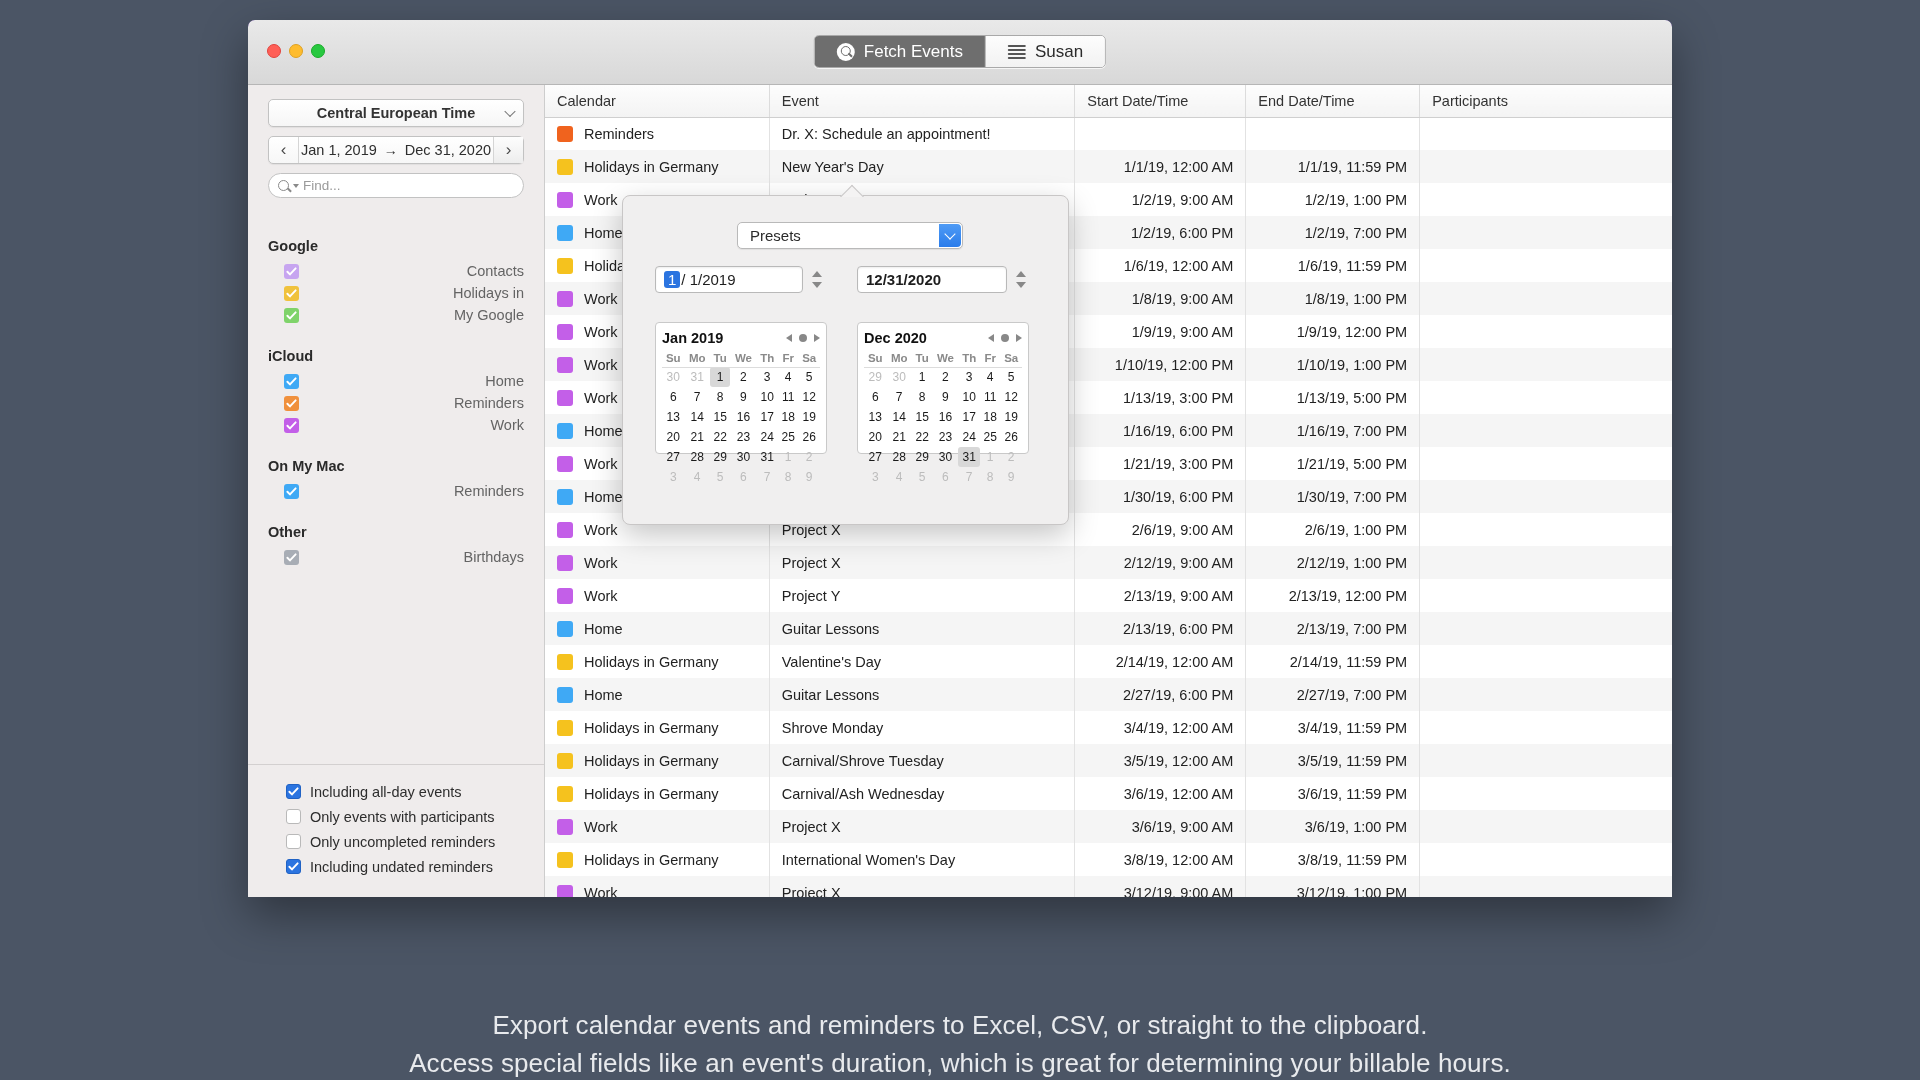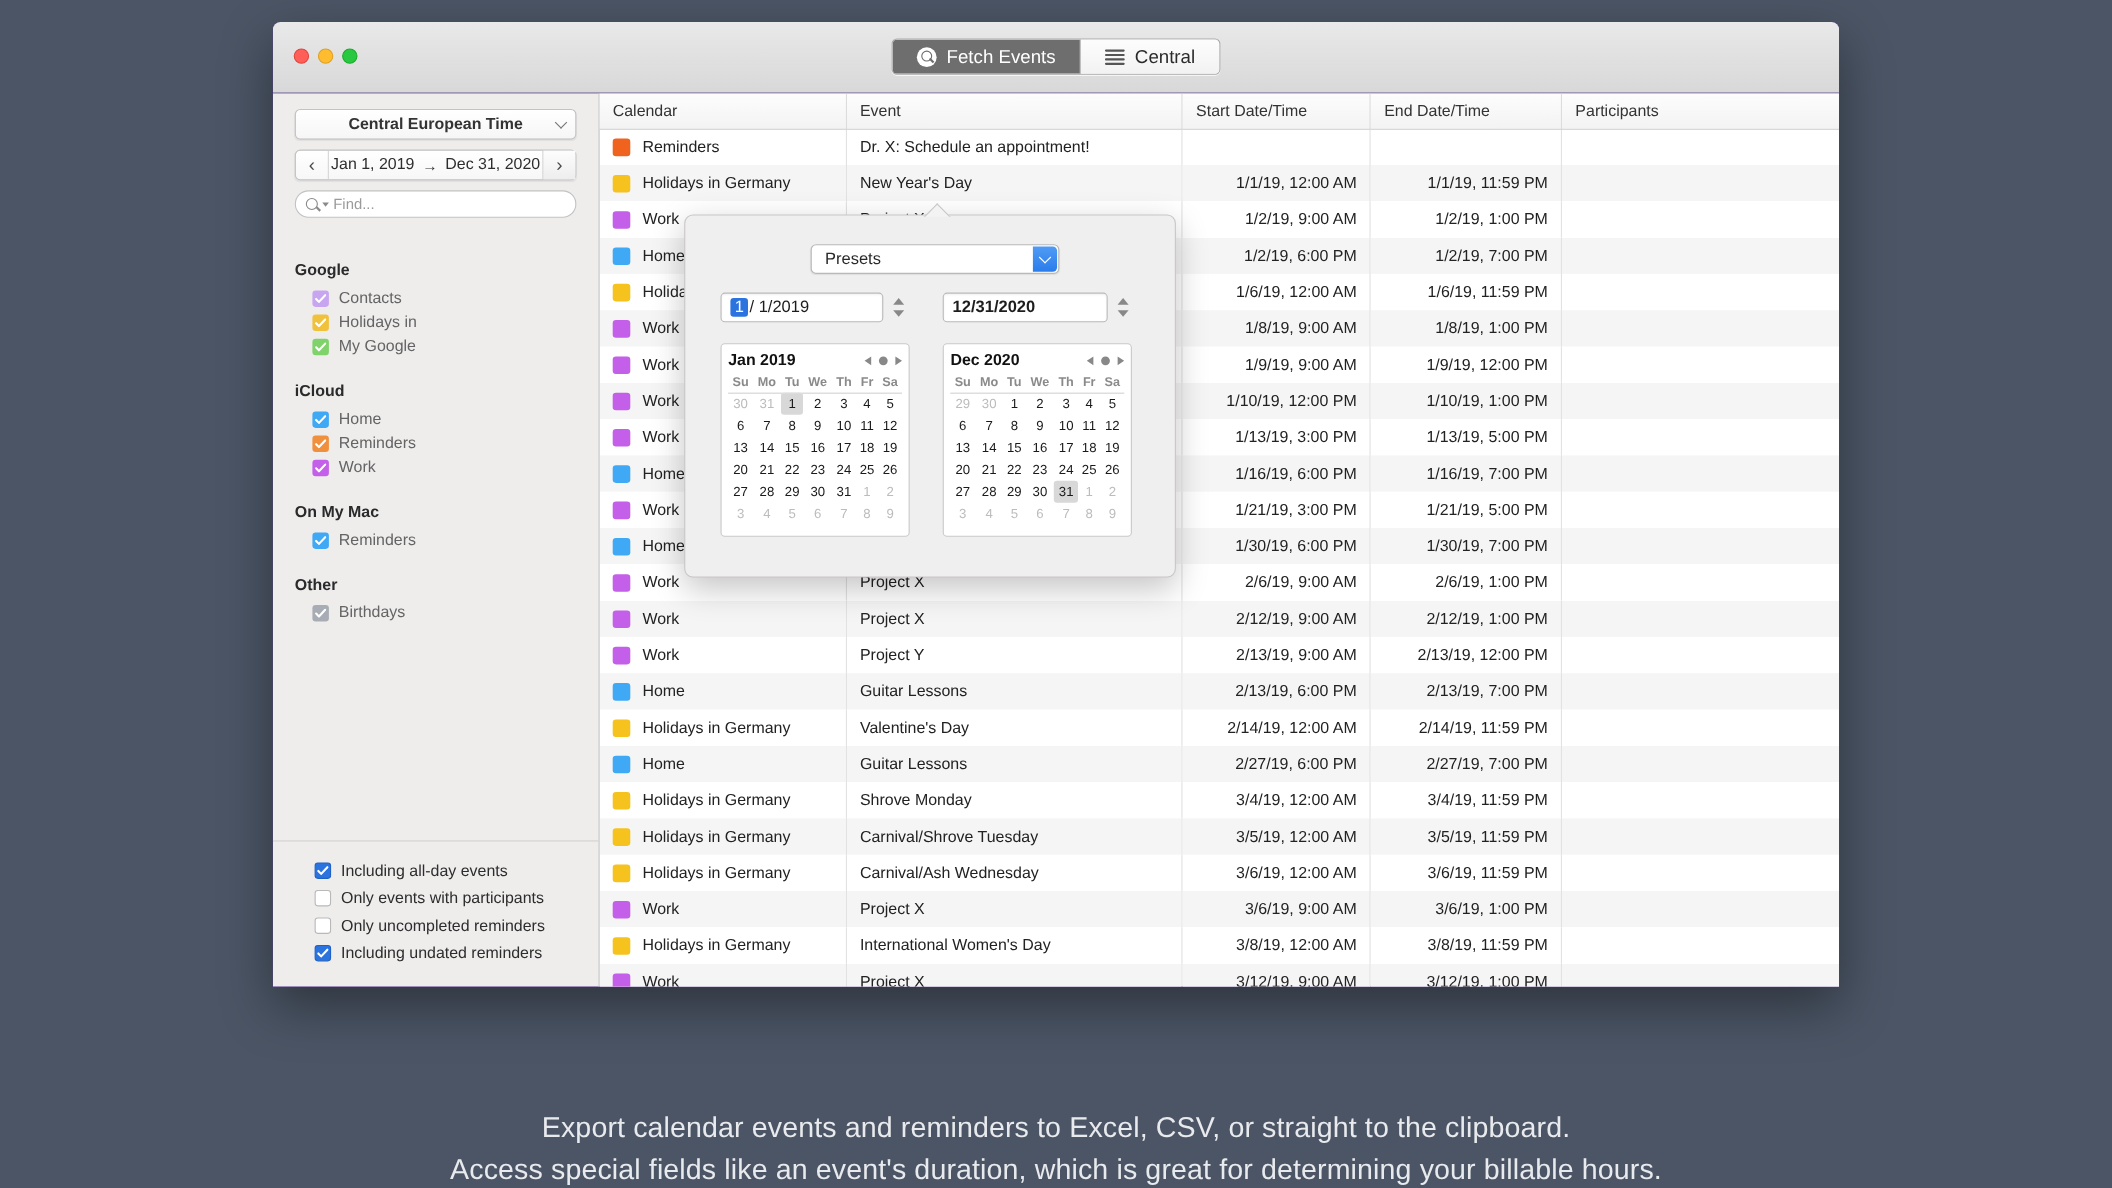--- a/index.html
+++ b/index.html
@@ -126,21 +126,21 @@
     content:""; position:absolute; left:8px; top:8px; width:5px; height:1.6px;
     background:#8a8a8a; transform: rotate(45deg);
   }
   .find-caret { width:0; height:0; border-left:3px solid transparent; border-right:3px solid transparent; border-top:4px solid #8a8a8a; }
   .find-ph { font-size: 13.5px; color: #9a9a9a; }
 
   
   .sources { padding: 40px 20px 0 20px; flex: 1; overflow: hidden; }
   .grp-title { font-size: 14.5px; font-weight: bold; color: #2a2a2a; margin-bottom: 6px; }
   .grp { margin-bottom: 22px; }
-  .src-item { display: flex; align-items: center; gap: 9px; height: 22px; padding-left: 16px; }
+  .src-item { display: flex; align-items: center; gap: 9px; height: 22px; padding-left: 16px; justify-content: space-between; }
   .cbox {
     width: 15px; height: 15px; border-radius: 3px; flex: none;
     display: flex; align-items: center; justify-content: center;
     position: relative;
   }
   .cbox svg { width: 11px; height: 11px; display:block; }
   .src-label { font-size: 14.5px; color: #646464; white-space: nowrap; }
 
   
   .options {
@@ -241,21 +241,21 @@
     position: absolute; top: 70px; width: 15px; height: 27px;
     display: flex; flex-direction: column; align-items: center; justify-content: center; gap: 5px;
   }
   .stepper.s1 { left: 186px; }
   .stepper.s2 { left: 390px; }
   .stepper .up, .stepper .dn { width: 0; height: 0; border-left: 5px solid transparent; border-right: 5px solid transparent; }
   .stepper .up { border-bottom: 6px solid #888; }
   .stepper .dn { border-top: 6px solid #888; }
 
   .cal {
-    position: absolute; top: 116px; width: 172px; height: 176px;
+    position: absolute; top: 126px; width: 172px; height: 132px;
     background: #ffffff; border: 1px solid #c9c9c9; border-radius: 4px;
     padding: 5px 6px;
   }
   .cal.left { left: 32px; }
   .cal.right { left: 234px; }
   .cal-head { display: flex; align-items: center; justify-content: space-between; height: 20px; }
   .cal-month { font-size: 14.5px; font-weight: bold; color: #111; }
   .cal-nav { display: flex; align-items: center; gap: 7px; }
   .nv-l { width:0;height:0;border-top:4.5px solid transparent;border-bottom:4.5px solid transparent;border-right:6px solid #888; }
   .nv-r { width:0;height:0;border-top:4.5px solid transparent;border-bottom:4.5px solid transparent;border-left:6px solid #888; }
@@ -299,21 +299,21 @@
           <span class="icn-search"></span>
           <span>Fetch Events</span>
         </div>
         <div class="seg">
           <span class="icn-list">
               <i></i>
               <i></i>
               <i></i>
               <i></i>
             </span>
-          <span>Central</span>
+          <span>Susan</span>
         </div>
       </div>
     </div>
 
     <div class="body">
 
       <div class="sidebar">
 
         <div class="side-top">
           <div class="tz-select">

